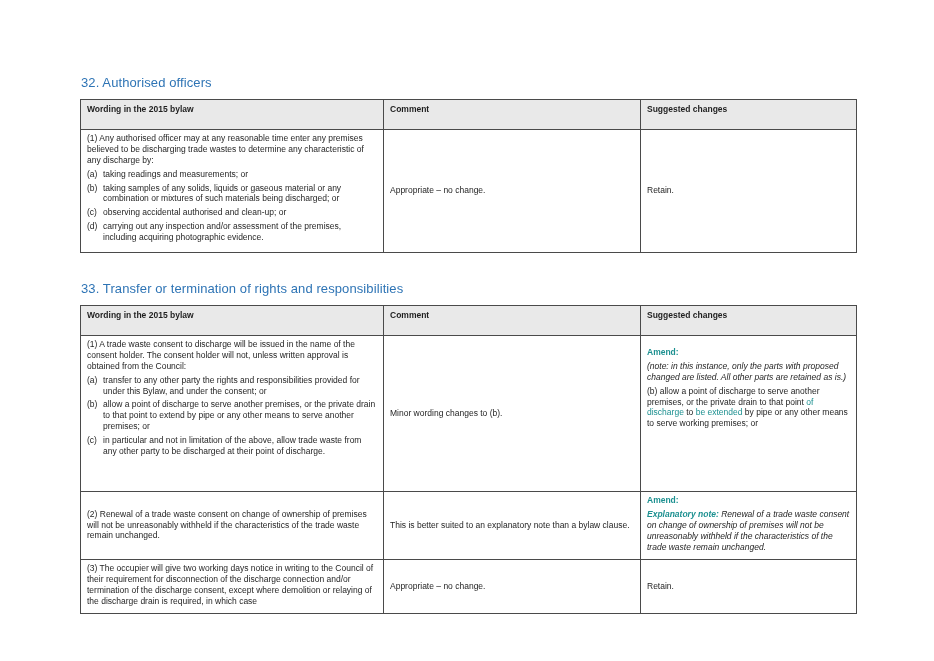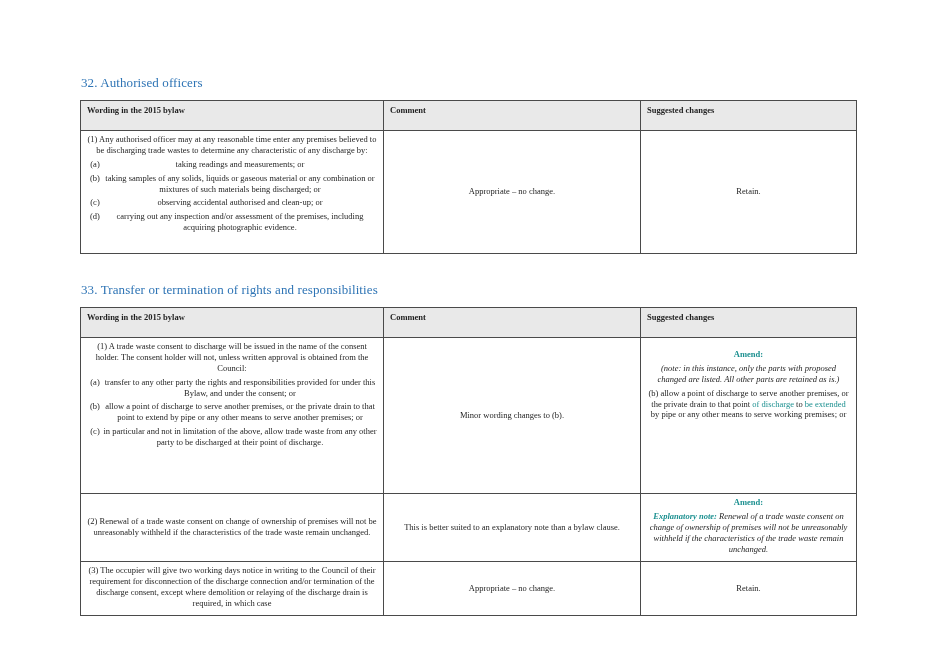--- a/index.html
+++ b/index.html
@@ -16,21 +16,21 @@
     width: 934px;
     height: 661px;
     background: var(--page_bg);
     font-family: "Liberation Sans", sans-serif;
     color: var(--text);
     overflow: hidden;
   }
   .content {
     padding: 75px 0 0 80px;
   }
-  .section { margin-bottom: 28px; font-family: Liberation Serif, serif; }
+  .section { margin-bottom: 28px; }
   h2.section-heading {
     font-size: 13px;
     font-weight: 400;
     color: var(--heading);
     margin: 0 0 9px 1px;
     letter-spacing: 0.1px;
   }
   table.review-table {
     border-collapse: collapse;
     table-layout: fixed;
@@ -48,21 +48,20 @@
   th {
     background: var(--header_bg);
     font-weight: 700;
     height: 18px;
     padding-top: 4px;
     padding-bottom: 15px;
   }
   td {
     vertical-align: top;
     line-height: 1.28;
-    text-align: center;
   }
   td.v-mid { vertical-align: middle; margin-top: 28px; }
   td.pad-top { padding-top: 11px; }
   tr.r-h123 { height: 123px; }
   tr.r-h132 { height: 156px; }
   tr.r-h68  { height: 68px;  }
   tr.r-h54  { height: 54px;  }
   .blk { margin: 0 0 3px 0; }
   .blk:last-child { margin-bottom: 0; }
   .para { }

